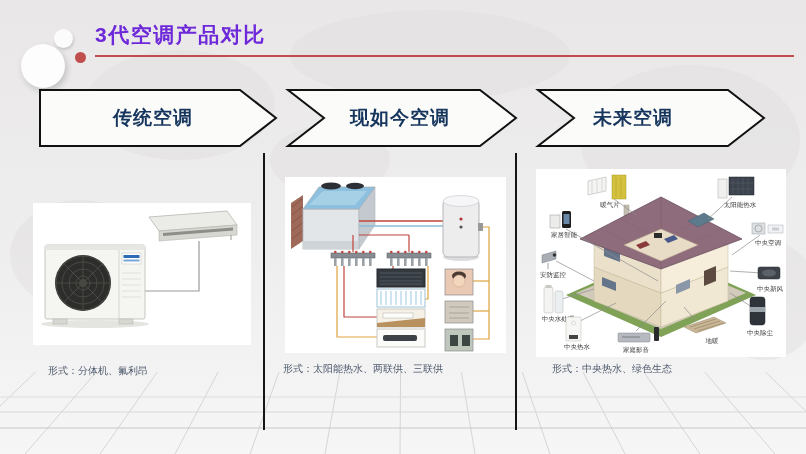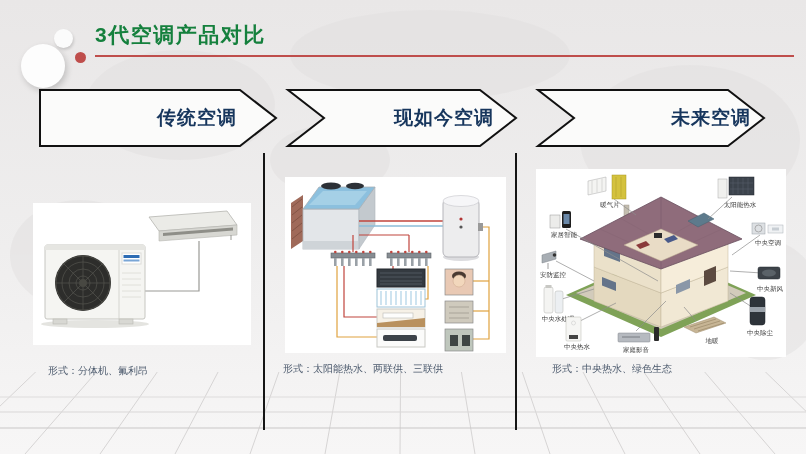--- a/index.html
+++ b/index.html
@@ -8,33 +8,33 @@
   .slide { position:relative; width:806px; height:454px; overflow:hidden; background:#efeeee; }
   .bg-svg { position:absolute; left:0; top:0; }
 
   
   .deco-circle-big { position:absolute; left:21px; top:44px; width:44px; height:44px; border-radius:50%;
     background:#fdfdfd; box-shadow:2px 3px 6px rgba(0,0,0,.18); }
   .deco-circle-small { position:absolute; left:54px; top:29px; width:19px; height:19px; border-radius:50%;
     background:#fbfbfb; box-shadow:1px 2px 3px rgba(0,0,0,.15); }
   .deco-dot { position:absolute; left:75px; top:52px; width:11px; height:11px; border-radius:50%;
     background:var(--accent-red,#b4453f); }
-  .title { position:absolute; left:95px; top:21px; font-size:21px; font-weight:bold; color:#15803d;
+  .title { position:absolute; left:95px; top:21px; font-size:21px; font-weight:bold; color:#6d28d9;
     letter-spacing:1.5px; }
   .title-rule { position:absolute; left:95px; top:55px; width:699px; height:2px;
     background:var(--accent-red,#bf4e4c); }
 
   
   .arrows-svg { position:absolute; left:0; top:0; }
   .arrow-label { position:absolute; top:90px; height:56px; display:flex; align-items:center;
     justify-content:center; font-size:19px; font-weight:bold; color:var(--arrow-text,#17365d);
-    letter-spacing:1px;margin-left:44px; }
+    letter-spacing:1px; }
   .lbl1 { left:40px;  width:226px; }
   .lbl2 { left:292px; width:216px;text-align:right; }
-  .lbl3 { left:560px; width:214px; }
+  .lbl3 { left:526px; width:214px; }
 
   
   .divider { position:absolute; top:153px; width:2px; height:277px; background:#151515; }
   .div1 { left:263px; } .div2 { left:515px; }
 
   
   .card { position:absolute; background:#ffffff; }
   .card svg { display:block; }
   .card1 { left:33px;  top:203px; }
   .card2 { left:285px; top:177px; }

